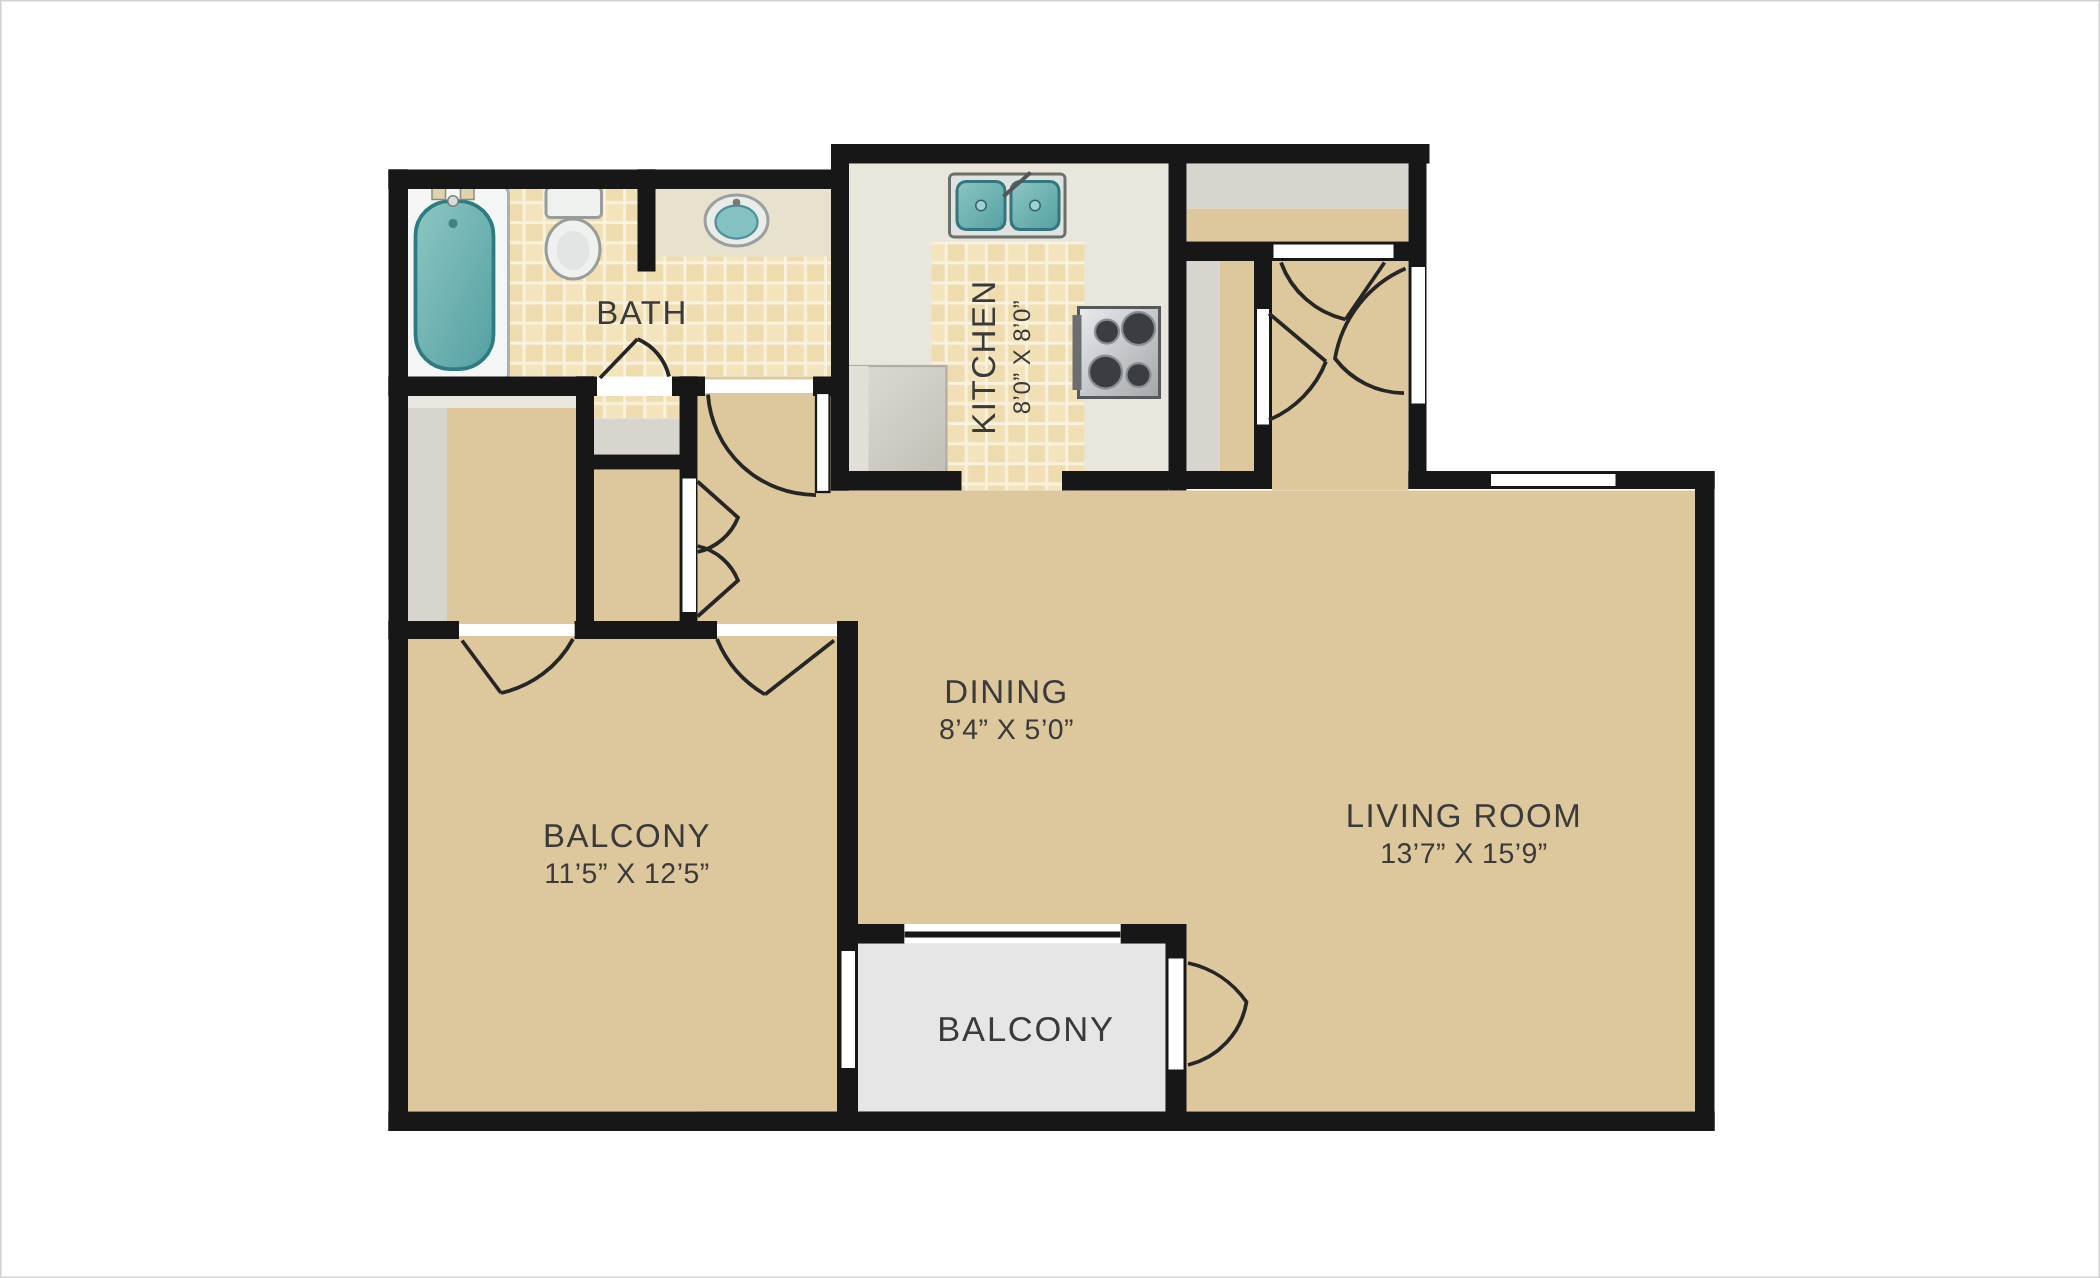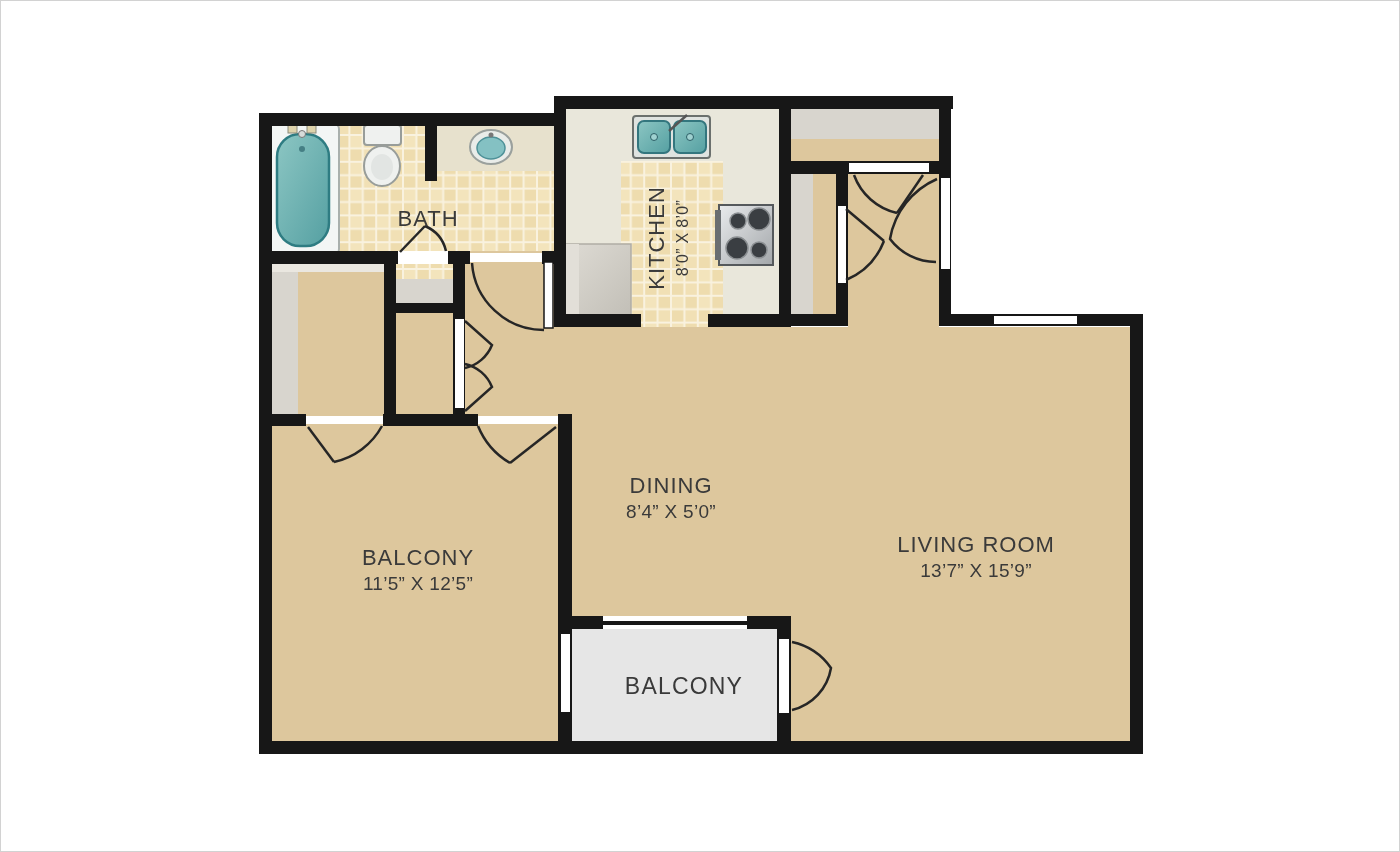--- a/index.html
+++ b/index.html
@@ -208,30 +208,30 @@
       </g>
       <g>
         <path class="arc" d="M 936,178 A 80,80 0 0 0 889,238 A 58,58 0 0 0 935,261"></path>
       </g>
       <g>
         <path class="arc" d="M 791,641 A 64,64 0 0 1 830,667 A 52,52 0 0 1 791,709"></path>
       </g>
     </g>
   </svg>
 
-  <div class="room-label" style="left:427px;top:218px">
+  <div class="room-label" style="left:427px;top:208px">
     <div class="rname">BATH</div>
   </div>
 
   <div class="room-label rot" style="left:667px;top:237px">
     <div class="rname">KITCHEN</div>
     <div class="rdims">8’0” X 8’0”</div>
   </div>
 
-  <div class="room-label" style="left:670px;top:496px">
+  <div class="room-label" style="left:670px;top:472px">
     <div class="rname">DINING</div>
     <div class="rdims">8’4” X 5’0”</div>
   </div>
 
   <div class="room-label" style="left:975px;top:555px">
     <div class="rname">LIVING ROOM</div>
     <div class="rdims">13’7” X 15’9”</div>
   </div>
 
   <div class="room-label" style="left:417px;top:568px">

